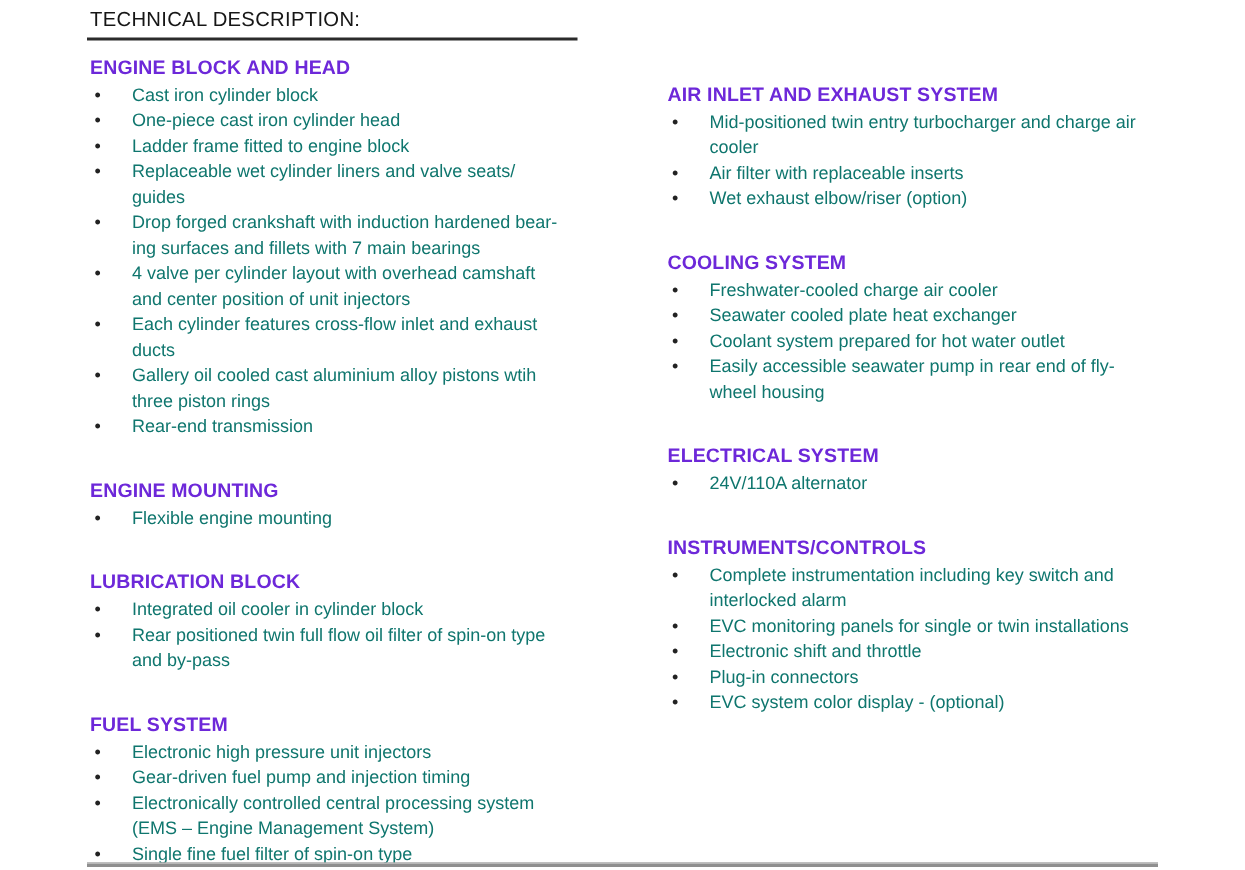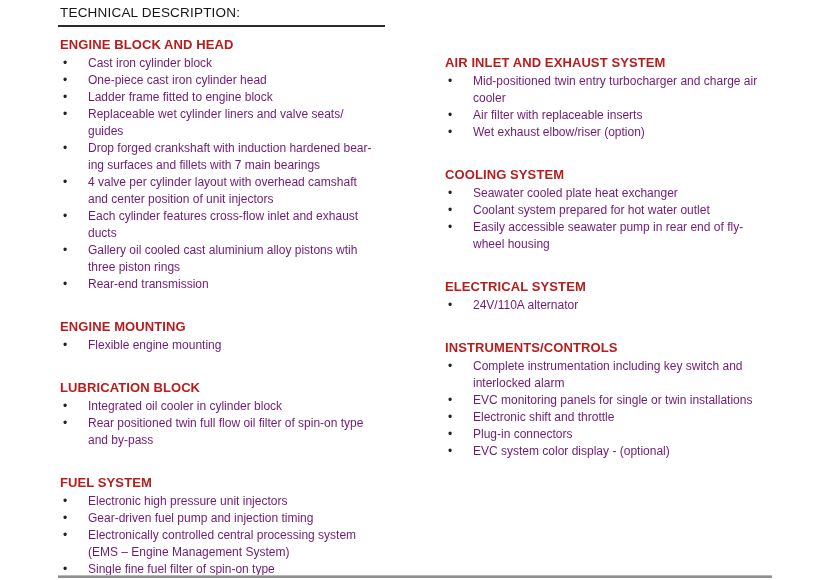--- a/index.html
+++ b/index.html
@@ -26,33 +26,33 @@
     border-bottom: 2px solid #2b2b2b;
     line-height: 14px;
   }
   .col { position: absolute; }
   .col-left  { top: 37px; left: 60px;  width: 332px; }
   .col-right { top: 55px; left: 445px; width: 362px; }
   .section + .section { margin-top: 26px; }
   .section-heading {
     font-size: 13px;
     font-weight: bold;
-    color: #b91c1c;
+    color: #6d28d9;
     line-height: 15px;
     margin-bottom: 3px;
     letter-spacing: 0.1px;
   }
   ul.bullet-list { list-style: none; }
   ul.bullet-list li {
     position: relative;
     padding-left: 28px;
     font-size: 12px;
     line-height: 17px;
     white-space: pre-line;
-    color: #701a75;
+    color: #0f766e;
   }
   ul.bullet-list li::before {
     content: "\2022";
     position: absolute;
     left: 3px;
     top: 0;
     font-size: 12px;
     line-height: 17px;
     color: #222222;
   }
@@ -132,20 +132,21 @@
         <li>Mid-positioned twin entry turbocharger and charge air
 cooler</li>
         <li>Air filter with replaceable inserts</li>
         <li>Wet exhaust elbow/riser (option)</li>
       </ul>
     </div>
 
     <div class="section">
       <div class="section-heading">COOLING SYSTEM</div>
       <ul class="bullet-list">
+        <li>Freshwater-cooled charge air cooler</li>
         <li>Seawater cooled plate heat exchanger</li>
         <li>Coolant system prepared for hot water outlet</li>
         <li>Easily accessible seawater pump in rear end of fly-
 wheel housing</li>
       </ul>
     </div>
 
     <div class="section">
       <div class="section-heading">ELECTRICAL SYSTEM</div>
       <ul class="bullet-list">

